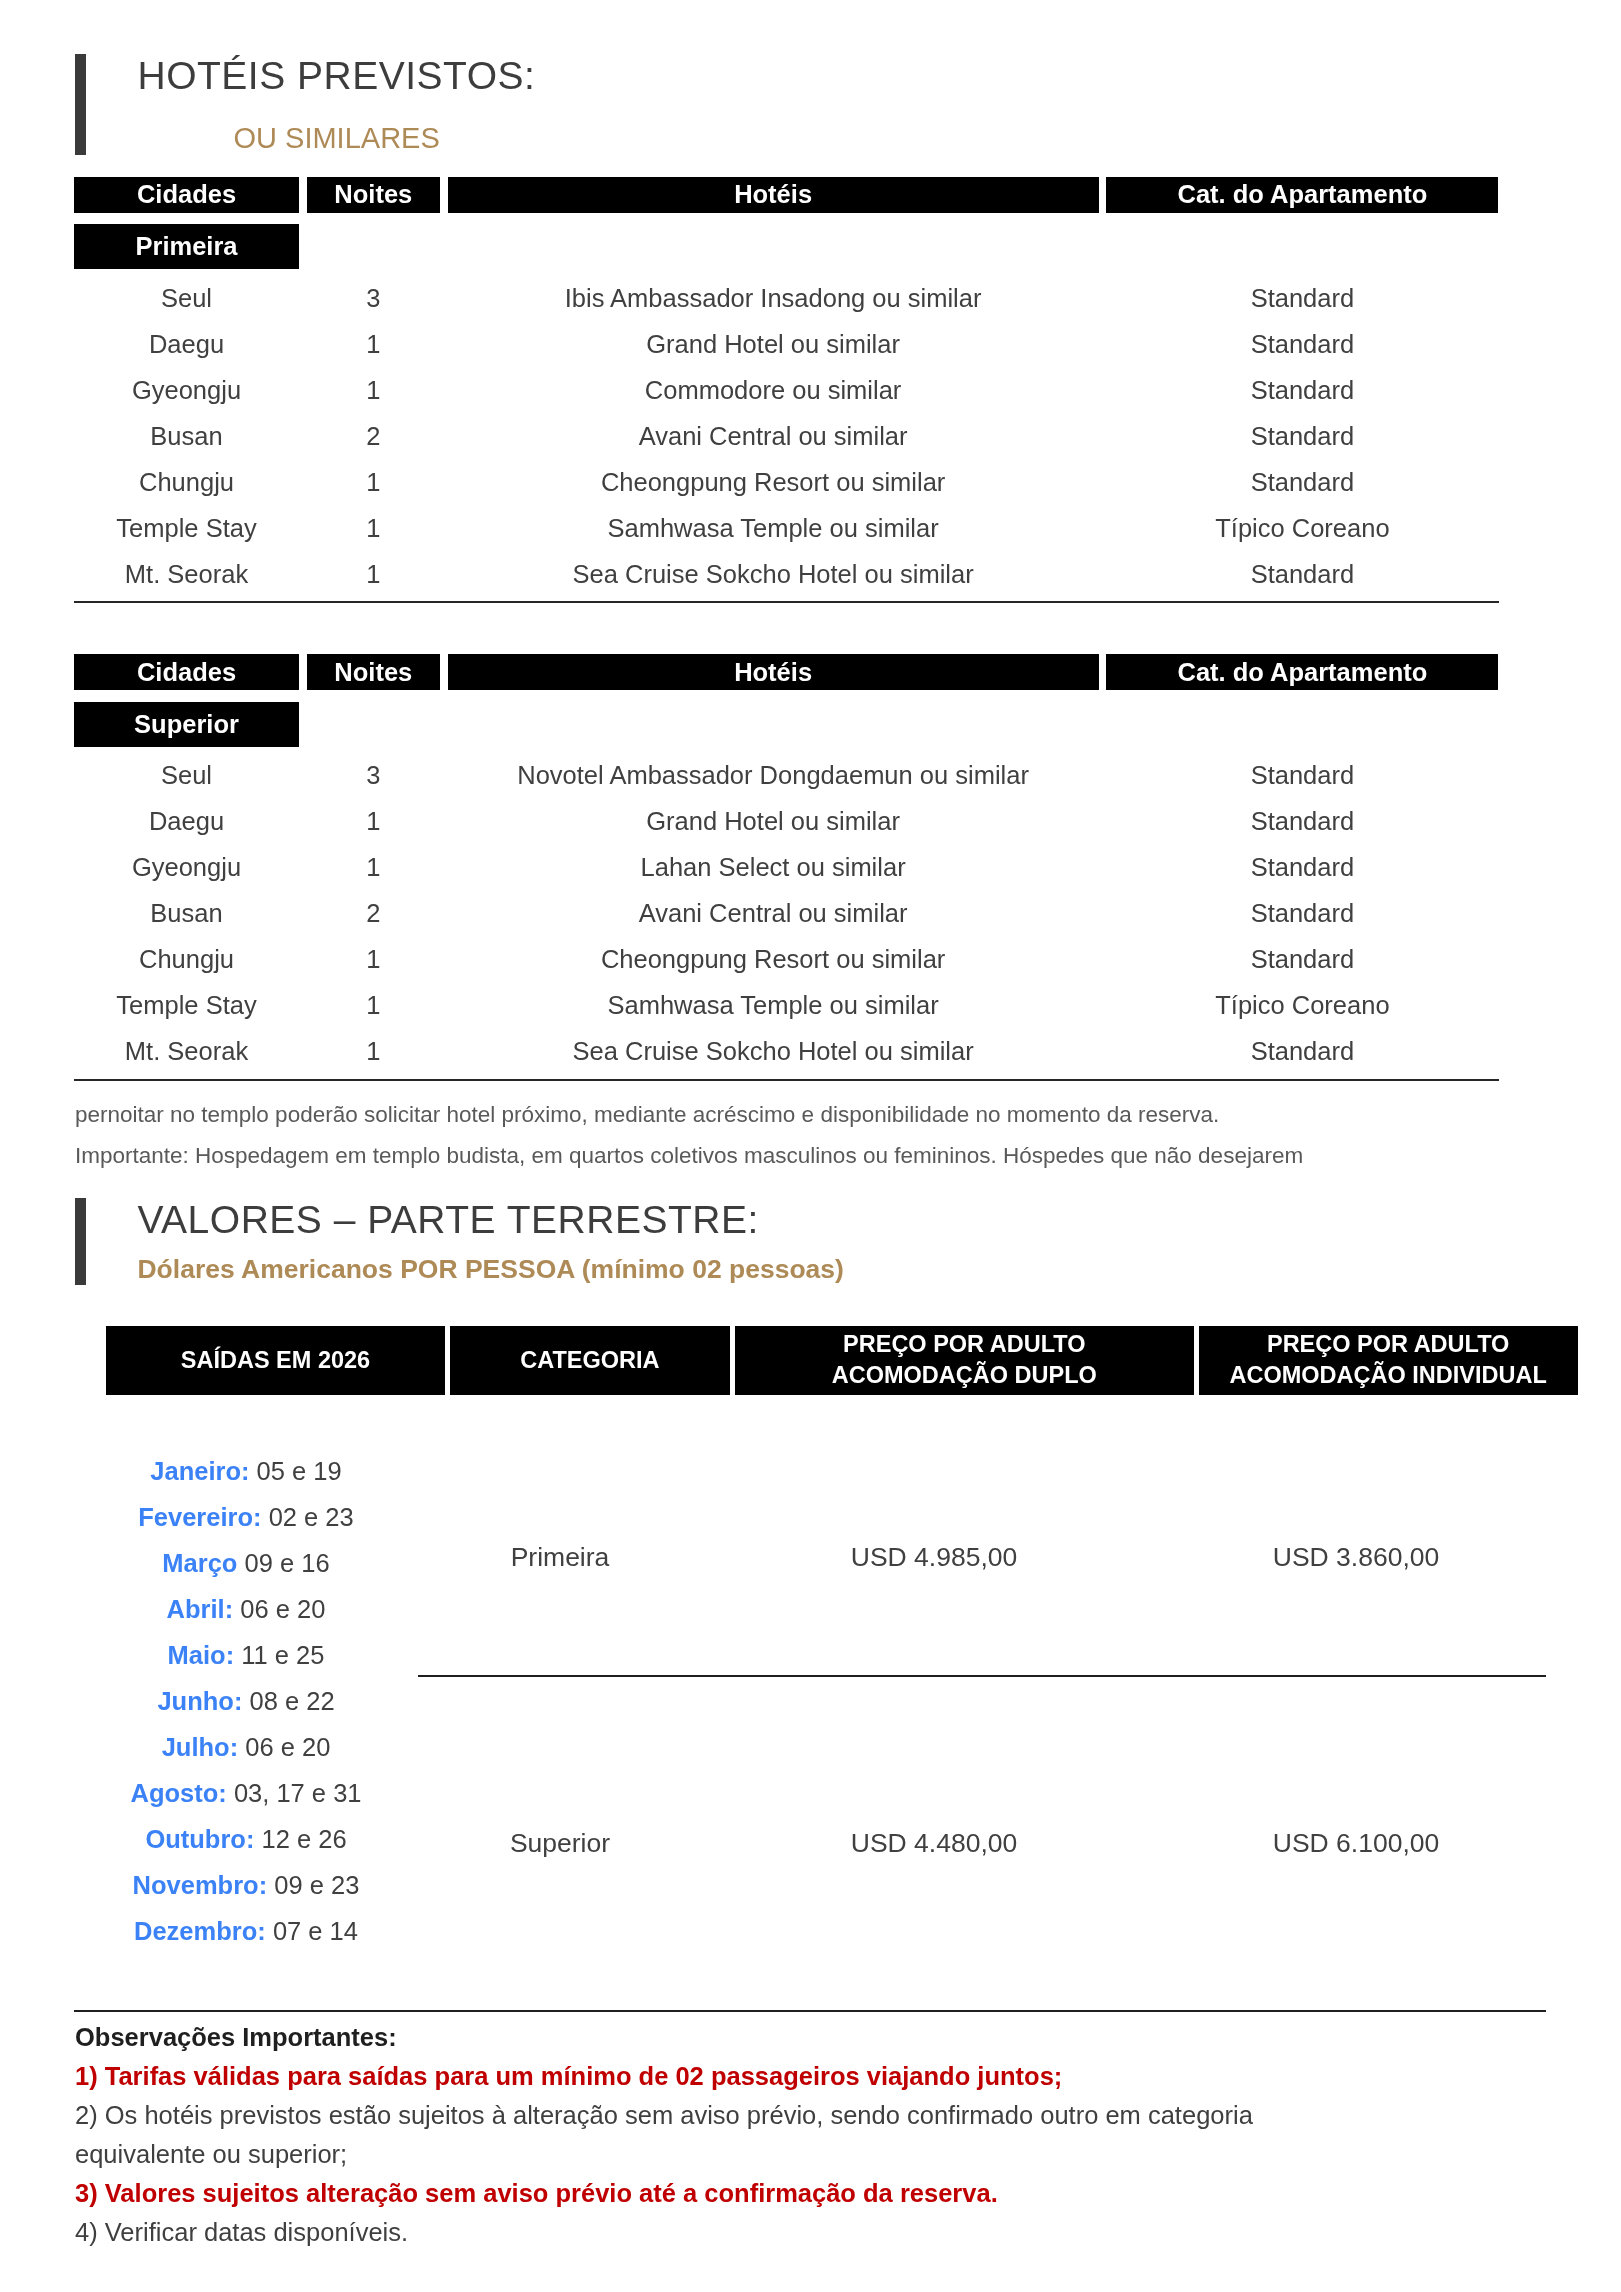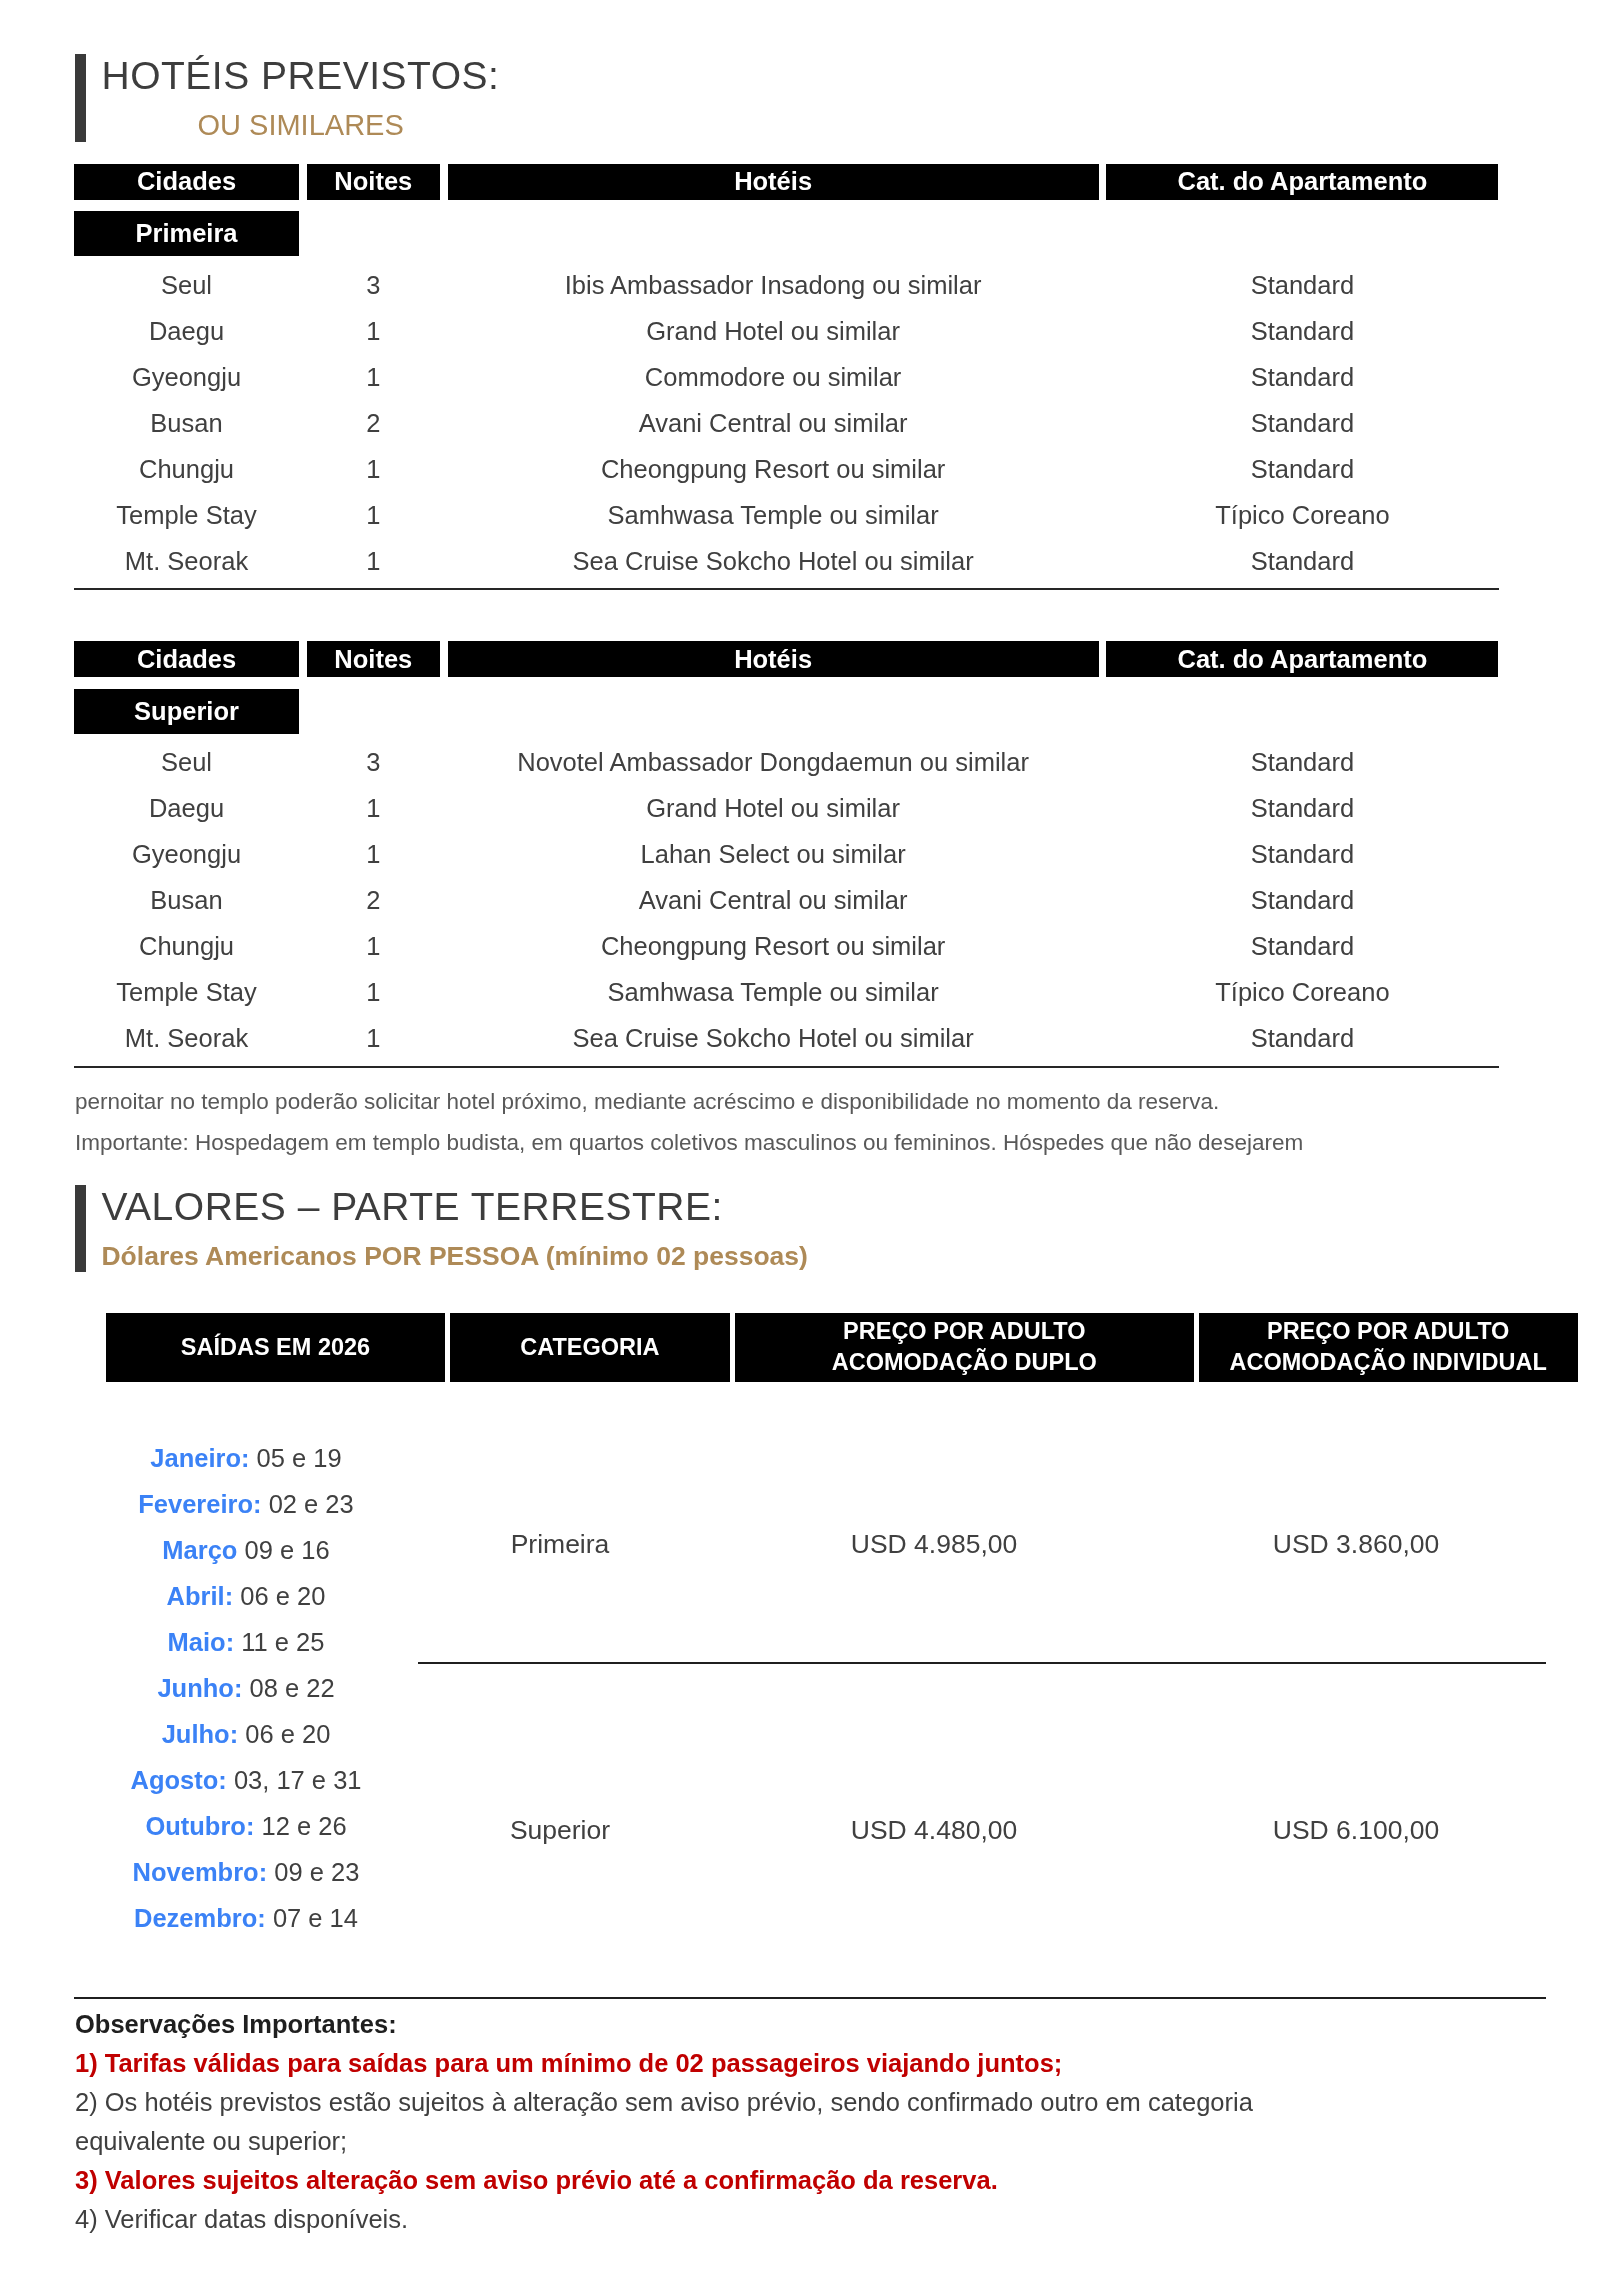--- a/index.html
+++ b/index.html
@@ -6,25 +6,25 @@
   html,body { background:#ffffff; }
   body {
     width:1621px; height:2293px;
     font-family:"Liberation Sans", sans-serif;
     color:#404040;
     position:relative;
   }
   .page { width:1621px; height:2293px; overflow:hidden; }
 
   
-  .section-head { display:flex; margin-left:75px; }
+  .section-head { display:flex; margin-left:75px;gap:36px; }
   .vbar { width:10.8px; background:#3a3a3a; flex:0 0 10.8px; }
   .head-text { padding-left:15.7px; }
   .head-title { font-size:39px; font-weight:400; color:#3d3d3d; letter-spacing:0.5px; }
-  .head-sub-tan { font-size:29px; color:#ae8a57; margin-top:11px; margin-left:96px; }
+  .head-sub-tan { font-size:29px; color:#ae8a57; margin-top:24px; margin-left:96px; }
   .head-sub-bold { font-size:26.5px; font-weight:bold; color:#ae8a57; margin-top:11.8px; }
 
   
   .hotel-table { margin-left:74px; width:1425px; }
   .ht-header {
     display:grid;
     grid-template-columns:225px 133px 651px 392px;
     column-gap:7.8px;
   }
   .ht-header .hcell {

